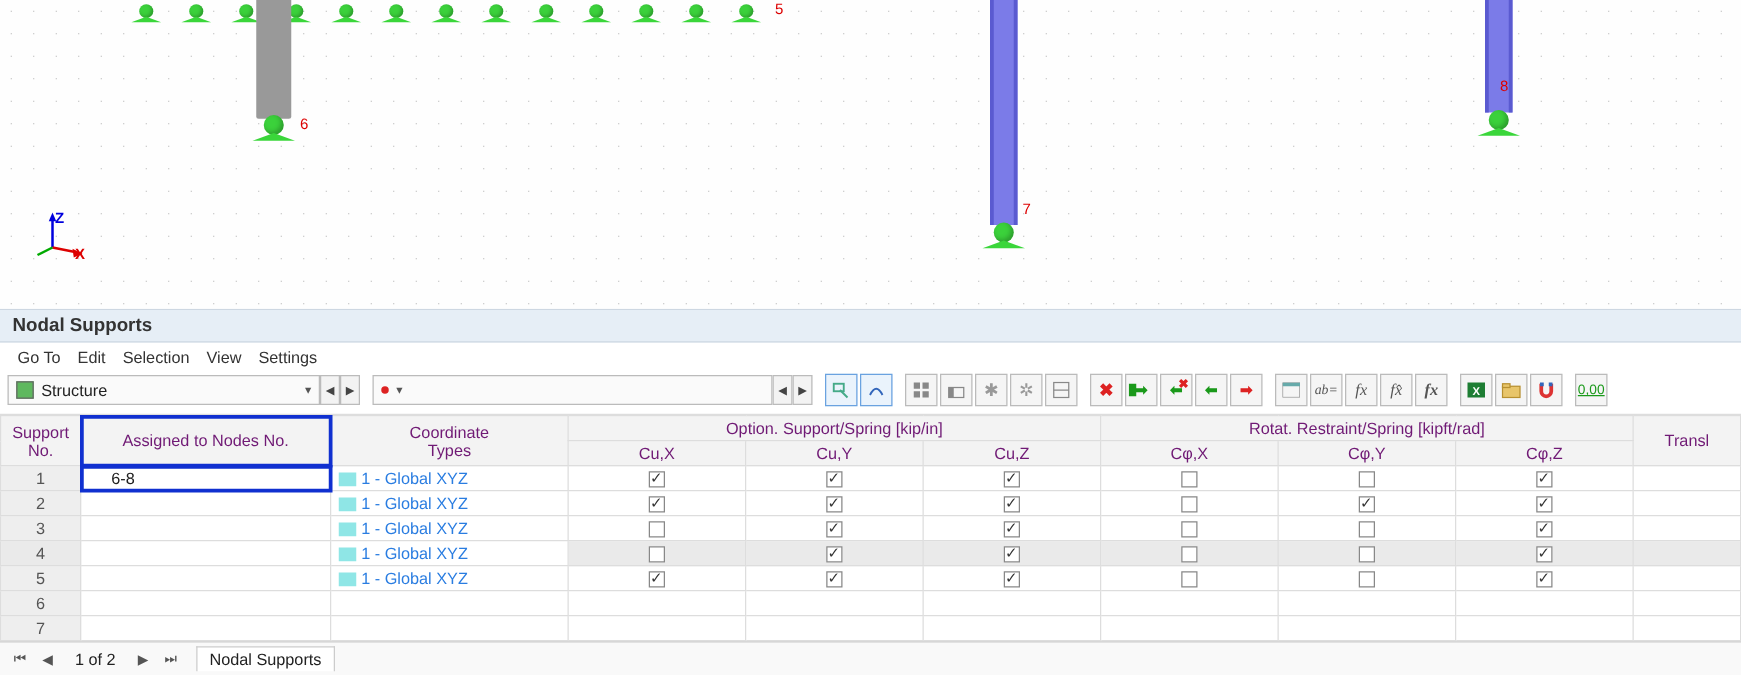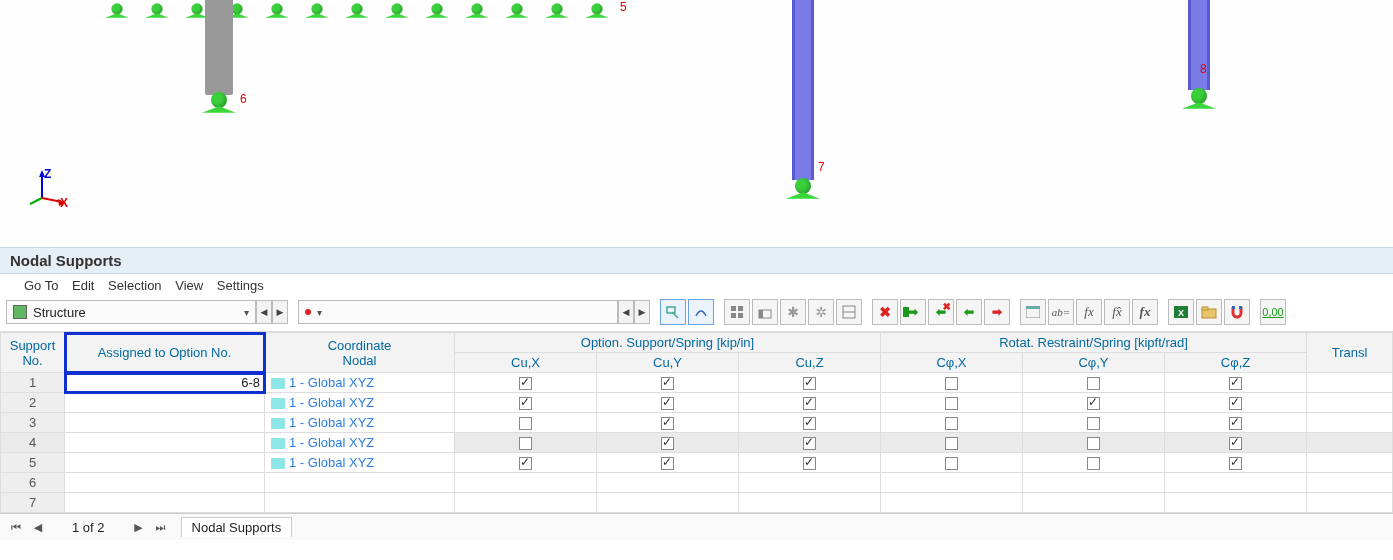--- a/index.html
+++ b/index.html
@@ -21,21 +21,21 @@
   .arrow-row { position: absolute; top: 0; left: 100px; display: flex; gap: 6px; }
   .arrow-row .support { position: relative; transform: scale(0.7); }
   .axis { position: absolute; left: 30px; top: 170px; font-size: 12px; font-weight: bold; }
   .axis .z { color: #00d; position: absolute; top: -3px; left: 14px;}
   .axis .x { color: #d00; position: absolute; top: 26px; left: 30px;}
   .axis .y { color: #0a0; position: absolute; top: 26px; left: -2px; }
   .axis svg { position: absolute; top: 0; left: 0; overflow: visible;}
   
   
   .panel-title { background: #e6eef6; border-top: 1px solid #cdd7e2; border-bottom: 1px solid #cdd7e2; padding: 4px 10px; font-size: 15px; font-weight: 600; color: #333; }
-  .menu-bar { padding: 4px 24px; font-size: 13px; color: #333; }
+  .menu-bar { padding: 4px 14px; font-size: 13px; color: #333; }
   .menu-bar span { margin-right: 10px; cursor: default; }
   
   
   .toolbar-row { display: flex; align-items: center; gap: 0; padding: 2px 6px 6px; border-bottom: 1px solid #ddd; flex-wrap: nowrap; }
   .combo { display: flex; align-items: center; border: 1px solid #bbb; background: #fafafa; height: 24px; padding: 0 6px; gap: 6px; }
   .combo.structure { width: 250px; }
   .combo.types { width: 320px; }
   .combo-icon { width: 14px; height: 14px; background: #5fb85f; border: 1px solid #666; }
   .combo-dot { width: 6px; height: 6px; background: #d22; border-radius: 50%; }
   .combo-text { flex: 1; }
@@ -48,25 +48,25 @@
   .tb-icon-group { display: flex; gap: 2px; }
   .ico-red { color: #d22; font-weight: bold; }
   .ico-green { color: #1a991a; font-weight: bold; }
   .arrow-small { font-size: 12px; }
   .fx { font-style: italic; font-family: Georgia, serif; color: #555; font-size: 13px; }
   
   
   .table-wrap { overflow: hidden; }
   table.data { border-collapse: collapse; width: 100%; table-layout: fixed; }
   table.data th, table.data td { border: 1px solid #ddd; text-align: center; font-weight: 400; font-size: 13px; height: 20px; padding: 0 4px; vertical-align: middle; }
-  table.data th { background: #f3f3f3; color: #0369a1; }
+  table.data th { background: #f3f3f3; color: #701a75; }
   table.data .group-h { background: #f3f3f3; }
   table.data td.numcell { background: #eee; color: #555; }
   table.data td.link { color: #2a7de1; text-align: left; padding-left: 6px; }
-  table.data td.left { text-align: right; padding-left: 24px;}
+  table.data td.left { text-align: left; padding-left: 24px;}
   table.data .cyan-sw { display: inline-block; width: 14px; height: 11px; background: #8fe6e6; vertical-align: middle; margin-right: 4px;}
   table.data tr.r4 td:not(.link):not(.left) { background: #eaeaea; }
   table.data tr.r4 td.numcell { background: #ddd; }
   .highlight-box { outline: 3px solid #1030d0; outline-offset: -2px; }
   .chk { display: inline-block; width: 13px; height: 13px; border: 1px solid #888; background: #fff; position: relative; vertical-align: middle;}
   .chk.on::after { content: "✓"; position: absolute; top: -3px; left: 0; font-size: 12px; color: #333;}
   
   
   .footer { display: flex; align-items: center; gap: 6px; padding: 3px 8px; border-top: 1px solid #ccc; background: #f9f9f9; font-size: 13px; }
   .pg-btn { width: 16px; height: 16px; display:flex; align-items:center; justify-content:center; color:#555; font-size:11px;}
@@ -325,24 +325,24 @@
         <col style="width:142px">
         <col style="width:142px">
     <col>
   </colgroup>
   <thead>
     <tr class="group-h">
       <th rowspan="2">
             <div style="white-space:pre-line">Support
 No.</div>
           </th>
-      <th rowspan="2" class="highlight-box">Assigned to Option No.</th>
+      <th rowspan="2" class="highlight-box">Assigned to Nodes No.</th>
       <th rowspan="2">
             <div style="white-space:pre-line">Coordinate
-Nodal</div>
+Types</div>
           </th>
       <th colspan="3">Option. Support/Spring [kip/in]</th>
       <th colspan="3">Rotat. Restraint/Spring [kipft/rad]</th>
       <th rowspan="2">Transl</th>
     </tr>
     <tr class="group-h">
       <th>Cu,X</th>
       <th>Cu,Y</th>
       <th>Cu,Z</th>
       <th>Cφ,X</th>
@@ -435,17 +435,17 @@
           <td></td>
           <td></td>
         </tr>
       </tbody>
 </table>
 </div>
 
 <div class="footer">
   <div class="pg-btn">⏮</div>
   <div class="pg-btn">◀</div>
-  <span style="margin:0 20px">1 of 2</span>
+  <span style="margin:0 8px">1 of 2</span>
   <div class="pg-btn">▶</div>
   <div class="pg-btn">⏭</div>
   <div class="tab">Nodal Supports</div>
 </div>
 
 </body></html>

